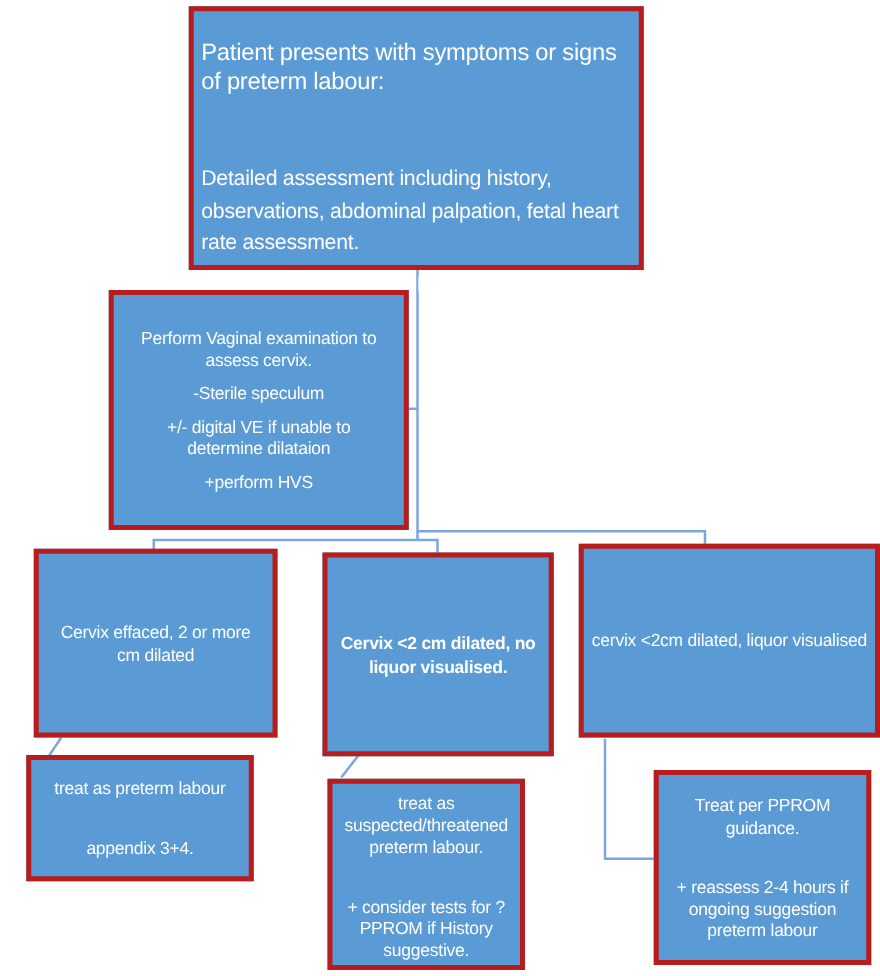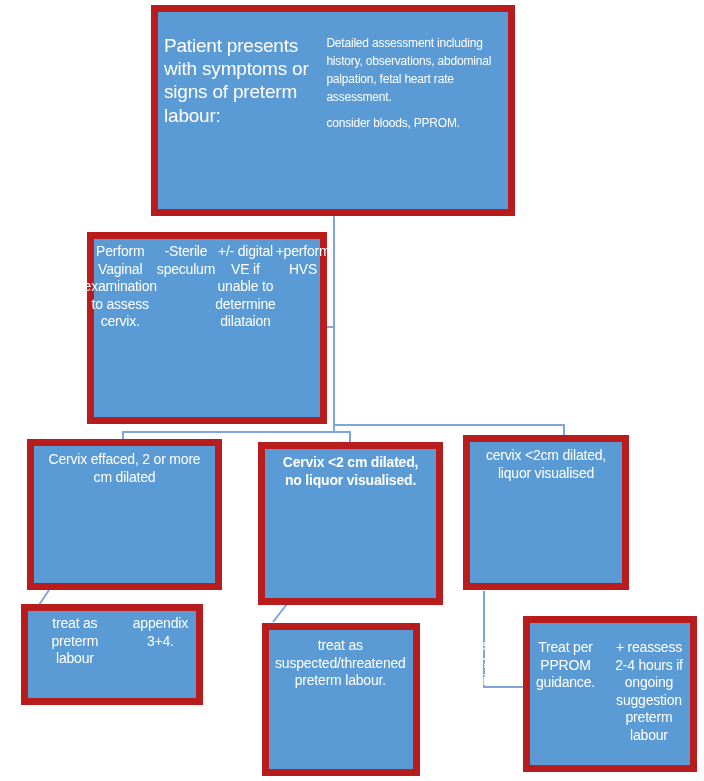--- a/index.html
+++ b/index.html
@@ -7,62 +7,62 @@
     position:relative;
     width:704px;height:781px;
     background:#ffffff;
     font-family:"Liberation Sans", sans-serif;
     color:#ffffff;
     overflow:hidden;
   }
   .box{
     position:absolute;
     background:#5b9bd5;
-    border:7px solid #b91c1c;
+    border:4px solid #b91c1c;
     box-sizing:border-box;
     display:flex;
-    flex-direction:row;
+    flex-direction:column;
     letter-spacing:-0.2px;
   }
   .box p{margin:0 0 9px 0;}
   .box p:last-child{margin-bottom:0;}
 
   
   .start-box{
     left:151px;top:5px;width:364px;height:211px;
     padding:22px 6px 6px 6px;
     text-align:left;
   }
   .start-title{
     font-size:19px;line-height:1.22;
     max-width:346px;
     margin:0 0 11px 0;
   }
-  .start-body{font-size:12px;line-height:1.5;max-width:356px;}
+  .start-body{font-size:17px;line-height:1.5;max-width:356px;margin-top:44px;}
   .start-body p{margin:0 0 8px 0;}
 
   
   .exam-box{
     left:87px;top:232px;width:240px;height:192px;
     justify-content:center;
     text-align:center;
     font-size:14px;line-height:1.25;
     padding:4px 16px;
   }
   .exam-box p{margin:0 0 9px 0;}
 
   
   .branch{
     justify-content:center;
     text-align:center;
     font-size:14px;line-height:1.3;
   }
   .branch-left{left:27px;top:439px;width:195px;height:151px;padding:4px 8px;}
   .branch-middle{left:258px;top:442px;width:185px;height:163px;padding:4px 8px;font-weight:bold;}
-  .branch-right{left:463px;top:435px;width:166px;height:155px;padding:4px 4px;}
+  .branch-right{left:463px;top:435px;width:241px;height:155px;padding:4px 4px;}
 
   
   .outcome{
     text-align:center;
     font-size:14px;line-height:1.25;gap:19px;
   }
   .outcome p{margin:0 0 11px 0;}
   .outcome-left{left:21px;top:604px;width:182px;height:101px;justify-content:center;padding:4px 8px;}
   .outcome-middle{left:262px;top:623px;width:158px;height:153px;justify-content:flex-start;padding:7px 6px 4px 6px;}
   .outcome-right{left:523px;top:616px;width:174px;height:156px;justify-content:flex-start;padding:16px 6px 4px 6px;}

